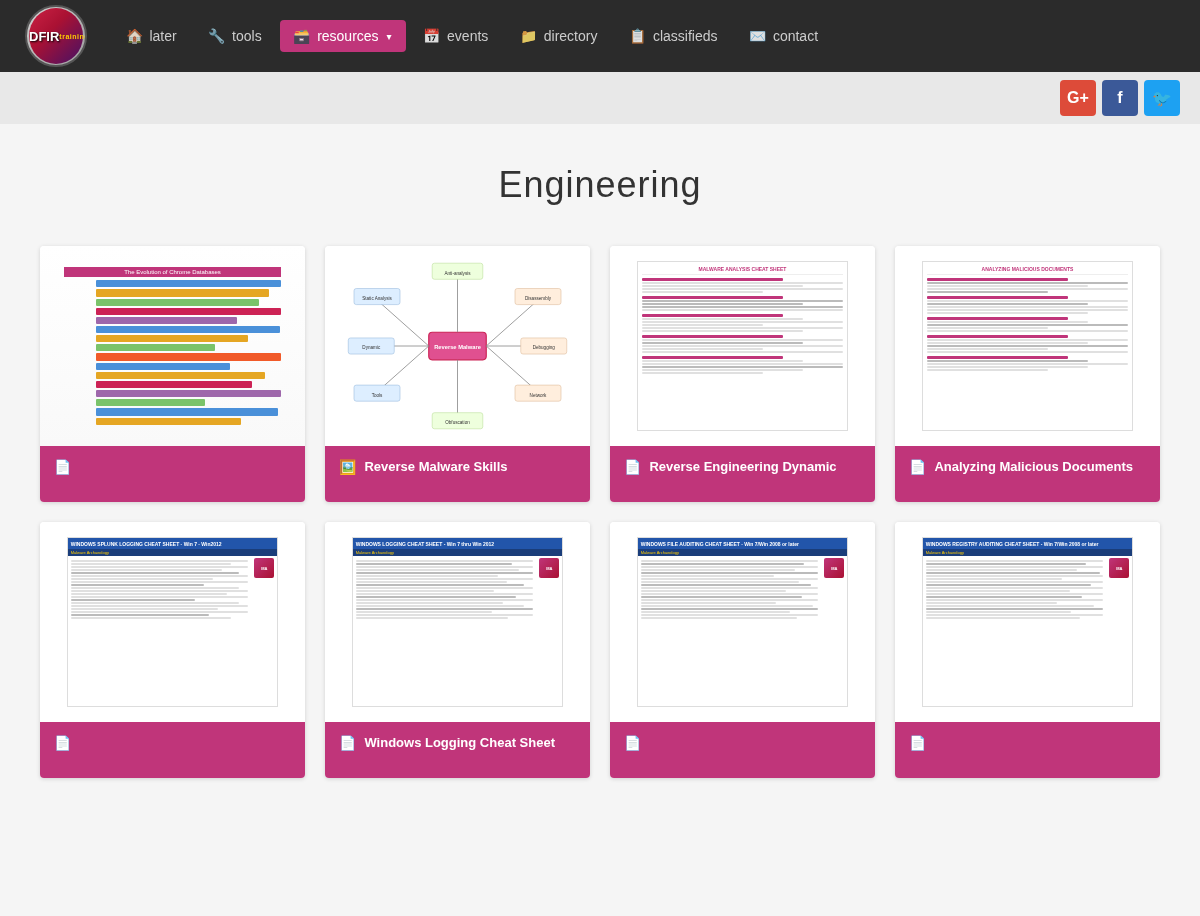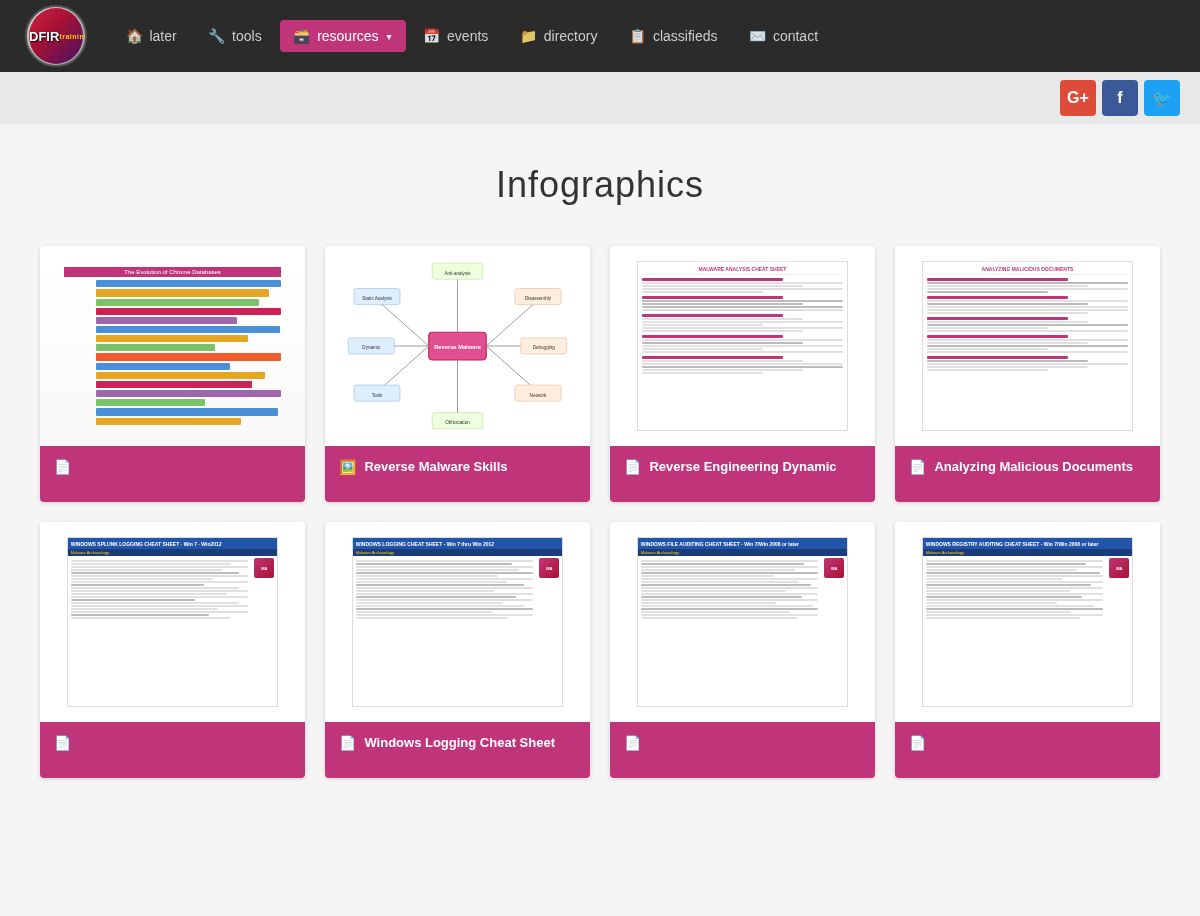--- a/index.html
+++ b/index.html
@@ -379,21 +379,21 @@
   </div>
   <div class="social-btn social-fb">
     <span>f</span>
   </div>
   <div class="social-btn social-tw">
     <span>🐦</span>
   </div>
 </div>
 
 <div class="page-title-section">
-  <h1 class="page-title">Infographics</h1>
+  <h1 class="page-title">Engineering</h1>
 </div>
 
 <div class="infographics-grid">
 
   <div class="card">
     <div class="card-thumb thumb-chrome">
       <div class="chrome-chart">
         <div class="chrome-title-bar">The Evolution of Chrome Databases</div>
         <div class="chrome-bars">
           <div class="chrome-bar-row">

